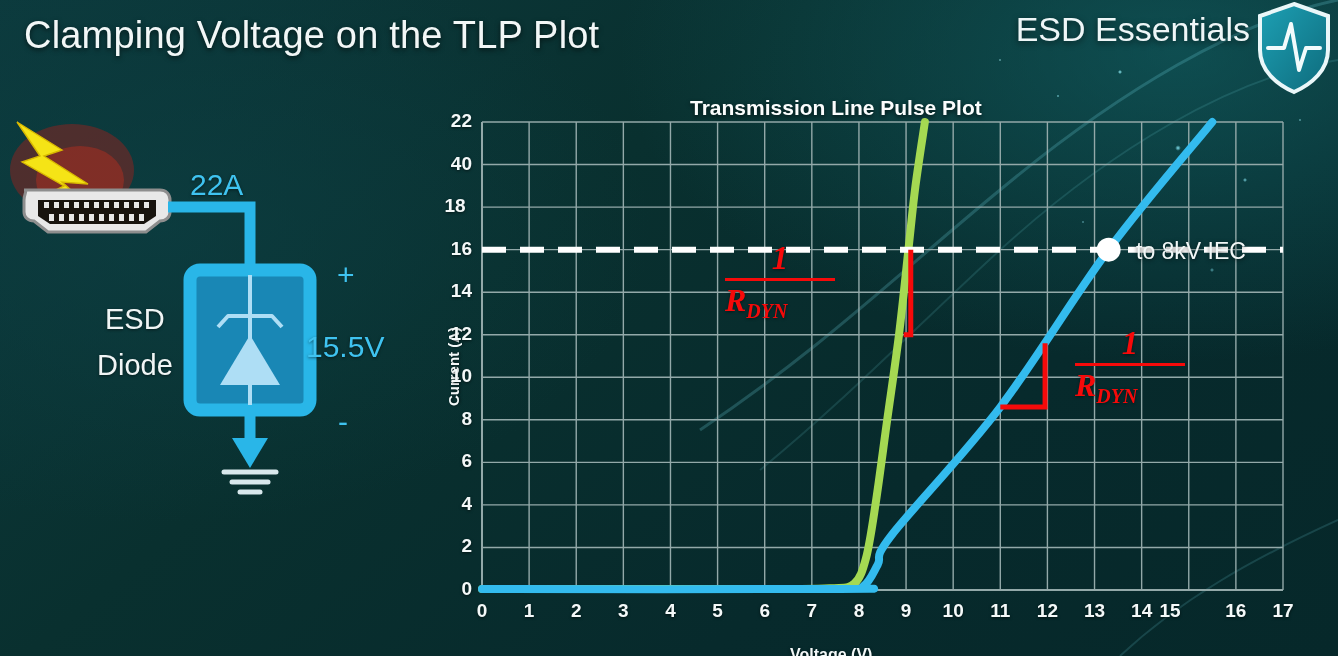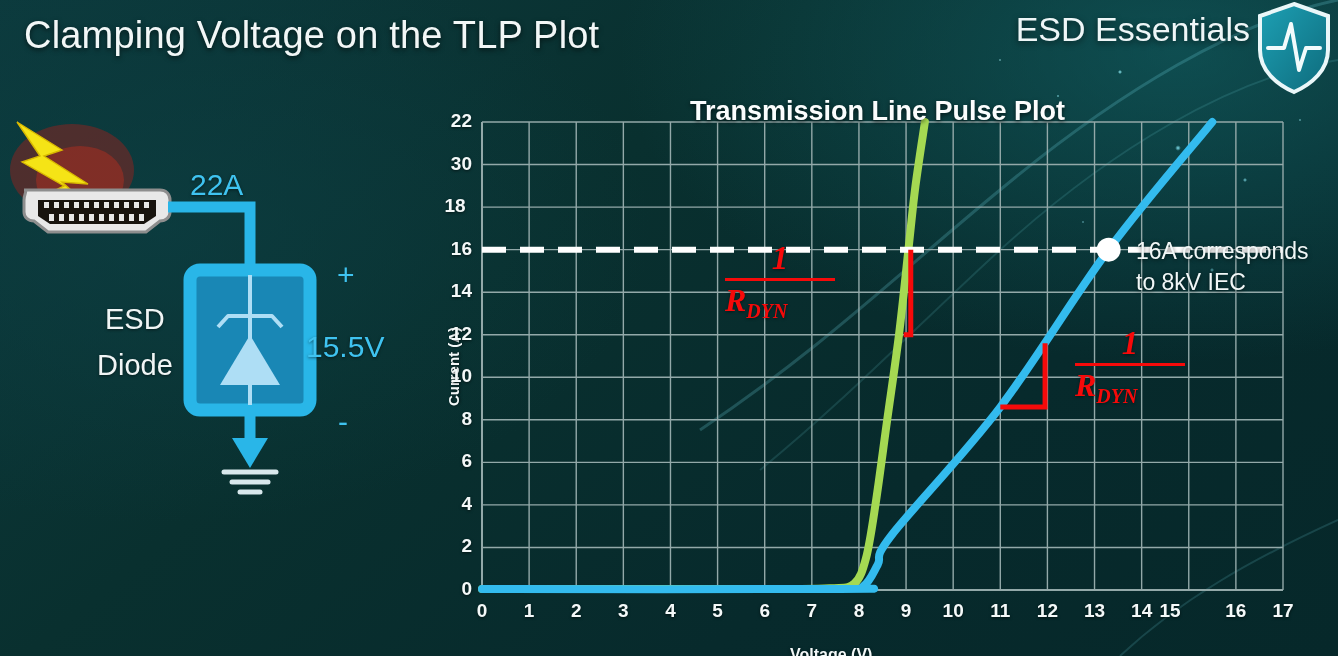--- a/index.html
+++ b/index.html
@@ -75,21 +75,21 @@
   #caption {
     position: absolute; left: 26px; top: 515px;
     font-size: 30px; line-height: 39px; color: #f0f6f6;
     text-shadow: 0 1px 4px rgba(0,0,0,0.5);
   }
   #caption sub { font-size: 18px; vertical-align: baseline; position: relative; top: 4px; }
   
   #chart { position: absolute; left: 430px; top: 88px; width: 908px; height: 568px; }
   #chart-title {
     position: absolute; left: 260px; top: 8px;
-    font-size: 27px; font-weight: bold; color: #fbfdfd;
+    font-size: 21px; font-weight: bold; color: #fbfdfd;
     text-shadow: 0 2px 4px rgba(0,0,0,0.65);
     white-space: nowrap;
   }
   .ytick {
     position: absolute; right: 0; width: 34px; text-align: right;
     font-size: 19px; font-weight: bold; color: #f4f9f9;
     text-shadow: 0 1px 3px rgba(0,0,0,0.6);
   }
   .xtick {
     position: absolute; width: 30px; text-align: center;
@@ -229,21 +229,21 @@
         <div class="ytick" style="top: 490px; right: 866px;">0</div>
         <div class="ytick" style="top: 447.455px; right: 866px;">2</div>
         <div class="ytick" style="top: 404.909px; right: 866px;">4</div>
         <div class="ytick" style="top: 362.364px; right: 866px;">6</div>
         <div class="ytick" style="top: 319.818px; right: 866px;">8</div>
         <div class="ytick" style="top: 277.273px; right: 866px;">10</div>
         <div class="ytick" style="top: 234.727px; right: 866px;">12</div>
         <div class="ytick" style="top: 192.182px; right: 866px;">14</div>
         <div class="ytick" style="top: 149.636px; right: 866px;">16</div>
         <div class="ytick" style="top: 107.091px; right: 866px; text-align: center;">18</div>
-        <div class="ytick" style="top: 64.5455px; right: 866px;">30</div>
+        <div class="ytick" style="top: 64.5455px; right: 866px;">40</div>
         <div class="ytick" style="top: 22px; right: 866px;">22</div>
         <div class="xtick" style="left: 37px; top: 512px;">0</div>
         <div class="xtick" style="left: 84.1176px; top: 512px;">1</div>
         <div class="xtick" style="left: 131.235px; top: 512px;">2</div>
         <div class="xtick" style="left: 178.353px; top: 512px;">3</div>
         <div class="xtick" style="left: 225.471px; top: 512px;">4</div>
         <div class="xtick" style="left: 272.588px; top: 512px;">5</div>
         <div class="xtick" style="left: 319.706px; top: 512px;">6</div>
         <div class="xtick" style="left: 366.824px; top: 512px;">7</div>
         <div class="xtick" style="left: 413.941px; top: 512px;">8</div>
@@ -301,21 +301,20 @@
       <g id="slope-group">
           <polyline points="473.7029411764705,246.72727272727275 480.7705882352941,246.72727272727275 480.7705882352941,161.63636363636363" fill="none" stroke="#F60A0A" stroke-width="5"></polyline>
           <polyline points="570.2941176470589,319.05454545454546 615.0558823529411,319.05454545454546 615.0558823529411,255.23636363636365" fill="none" stroke="#F60A0A" stroke-width="5"></polyline>
         </g>
       <g id="marker-group">
           <circle cx="678.6647058823529" cy="161.63636363636363" r="12" fill="#FFFFFF"></circle>
         </g>
     </svg>
 
     <div id="annot">
-      <div>16A corresponds</div>
       <div>to 8kV IEC</div>
     </div>
 
     <div class="frac" id="frac0" style="left:295px; top:155px; width:110px;">
       <div class="num">1</div>
       <div class="bar"></div>
       <div class="den"><span>R</span><sub>DYN</sub></div>
     </div>
 
     <div class="frac" id="frac1" style="left:645px; top:240px; width:110px;">

